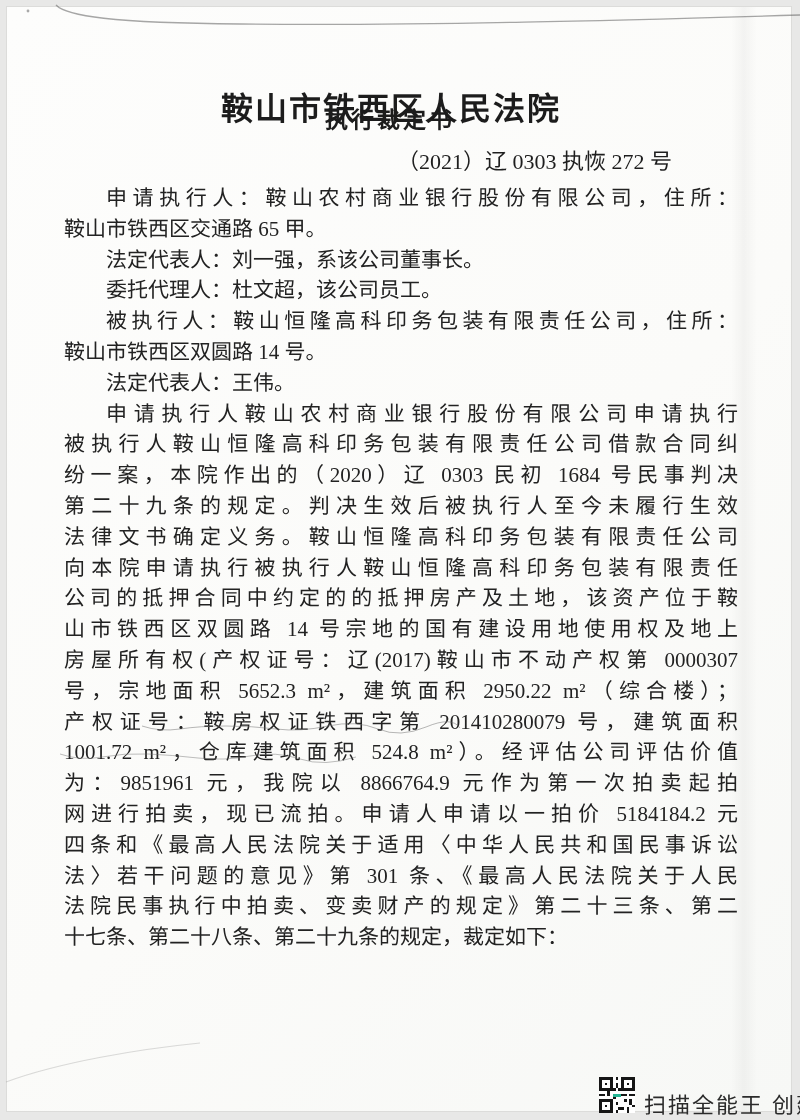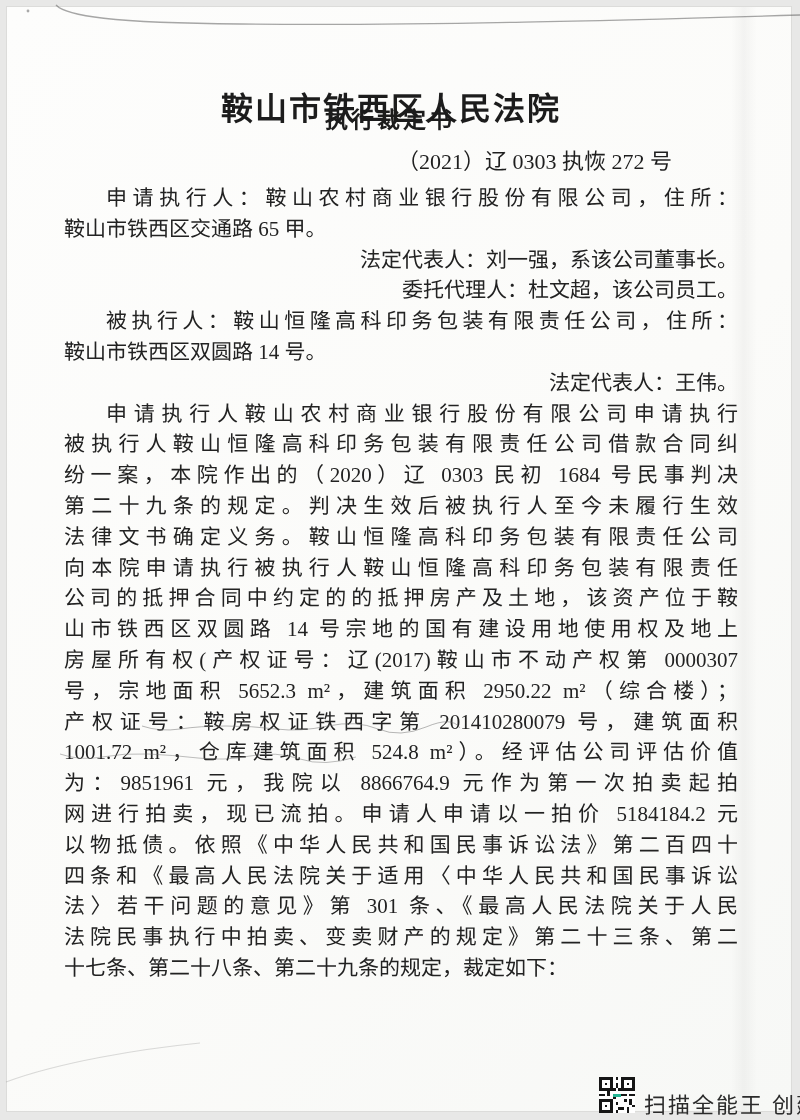--- a/index.html
+++ b/index.html
@@ -34,21 +34,21 @@
   .doc-body{
     position:absolute;left:57px;top:176px;width:674px;color:#222;
   }
   .line{
     height:30.8px;line-height:30.8px;font-size:21px;white-space:nowrap;
   }
   .line.just{
     white-space:normal;text-align:justify;text-align-last:justify;
     -moz-text-align-last:justify;overflow:hidden;
   }
-  .line.indent{text-indent:42px;text-align:right;}
+  .line.indent{text-indent:42px;}
   .watermark{
     position:absolute;left:592px;top:1070px;display:flex;align-items:flex-start;
   }
   .qr{width:36px;height:36px;display:block;}
   .wm-label{
     margin-left:9px;margin-top:10px;font-size:22px;color:#2b2b2b;
     font-family:"Liberation Sans","DejaVu Sans",sans-serif;
     letter-spacing:2px;white-space:nowrap;
   }
   .artifacts{
@@ -80,21 +80,20 @@
       <div class="line just">法律文书确定义务。鞍山恒隆高科印务包装有限责任公司</div>
       <div class="line just">向本院申请执行被执行人鞍山恒隆高科印务包装有限责任</div>
       <div class="line just">公司的抵押合同中约定的的抵押房产及土地，该资产位于鞍</div>
       <div class="line just">山市铁西区双圆路 14 号宗地的国有建设用地使用权及地上</div>
       <div class="line just">房屋所有权(产权证号：辽(2017)鞍山市不动产权第 0000307</div>
       <div class="line just">号，宗地面积 5652.3 m²，建筑面积 2950.22 m²（综合楼）；</div>
       <div class="line just">产权证号：鞍房权证铁西字第 201410280079 号，建筑面积</div>
       <div class="line just">1001.72 m²，仓库建筑面积 524.8 m²）。经评估公司评估价值</div>
       <div class="line just">为：9851961 元，我院以 8866764.9 元作为第一次拍卖起拍</div>
       <div class="line just">网进行拍卖，现已流拍。申请人申请以一拍价 5184184.2 元</div>
-      <div class="line just">以物抵债。依照《中华人民共和国民事诉讼法》第二百四十</div>
       <div class="line just">四条和《最高人民法院关于适用〈中华人民共和国民事诉讼</div>
       <div class="line just">法〉若干问题的意见》第 301 条、《最高人民法院关于人民</div>
       <div class="line just">法院民事执行中拍卖、变卖财产的规定》第二十三条、第二</div>
       <div class="line">十七条、第二十八条、第二十九条的规定，裁定如下：</div>
     </div>
 
   <div class="fold-shade"></div>
 
   <div class="watermark">
     <svg class="qr" viewBox="0 0 13 13" shape-rendering="crispEdges">

